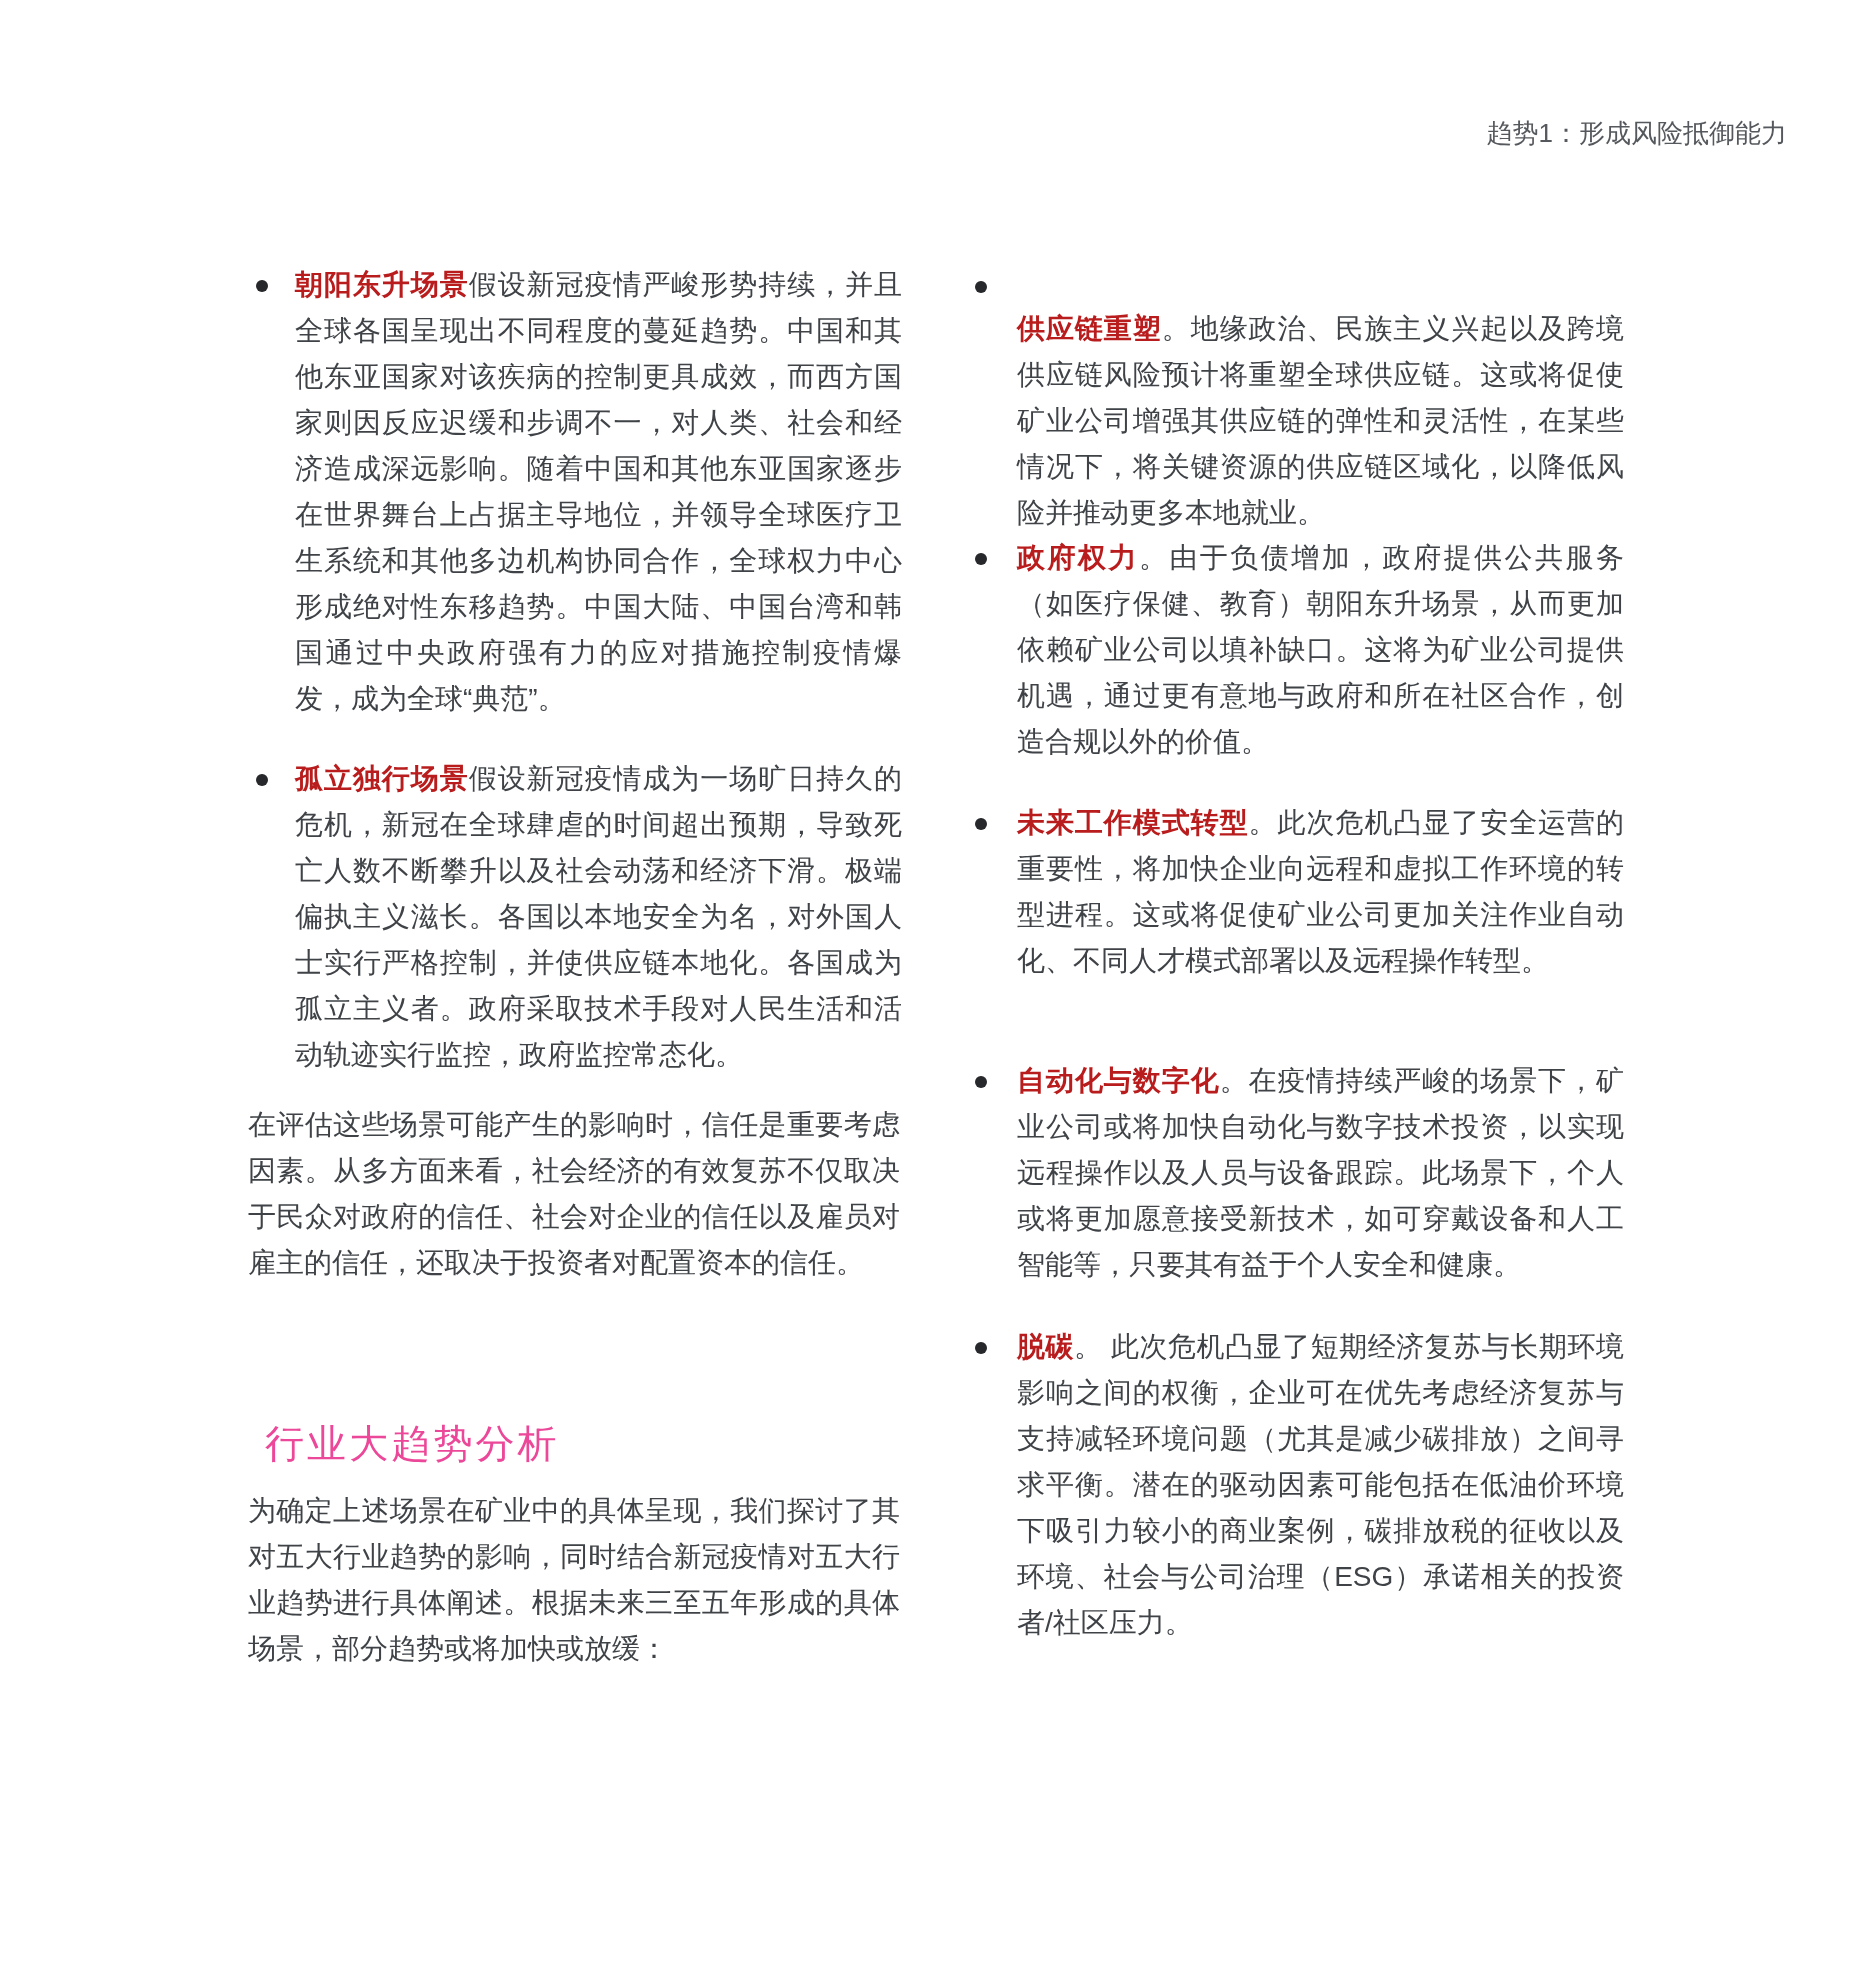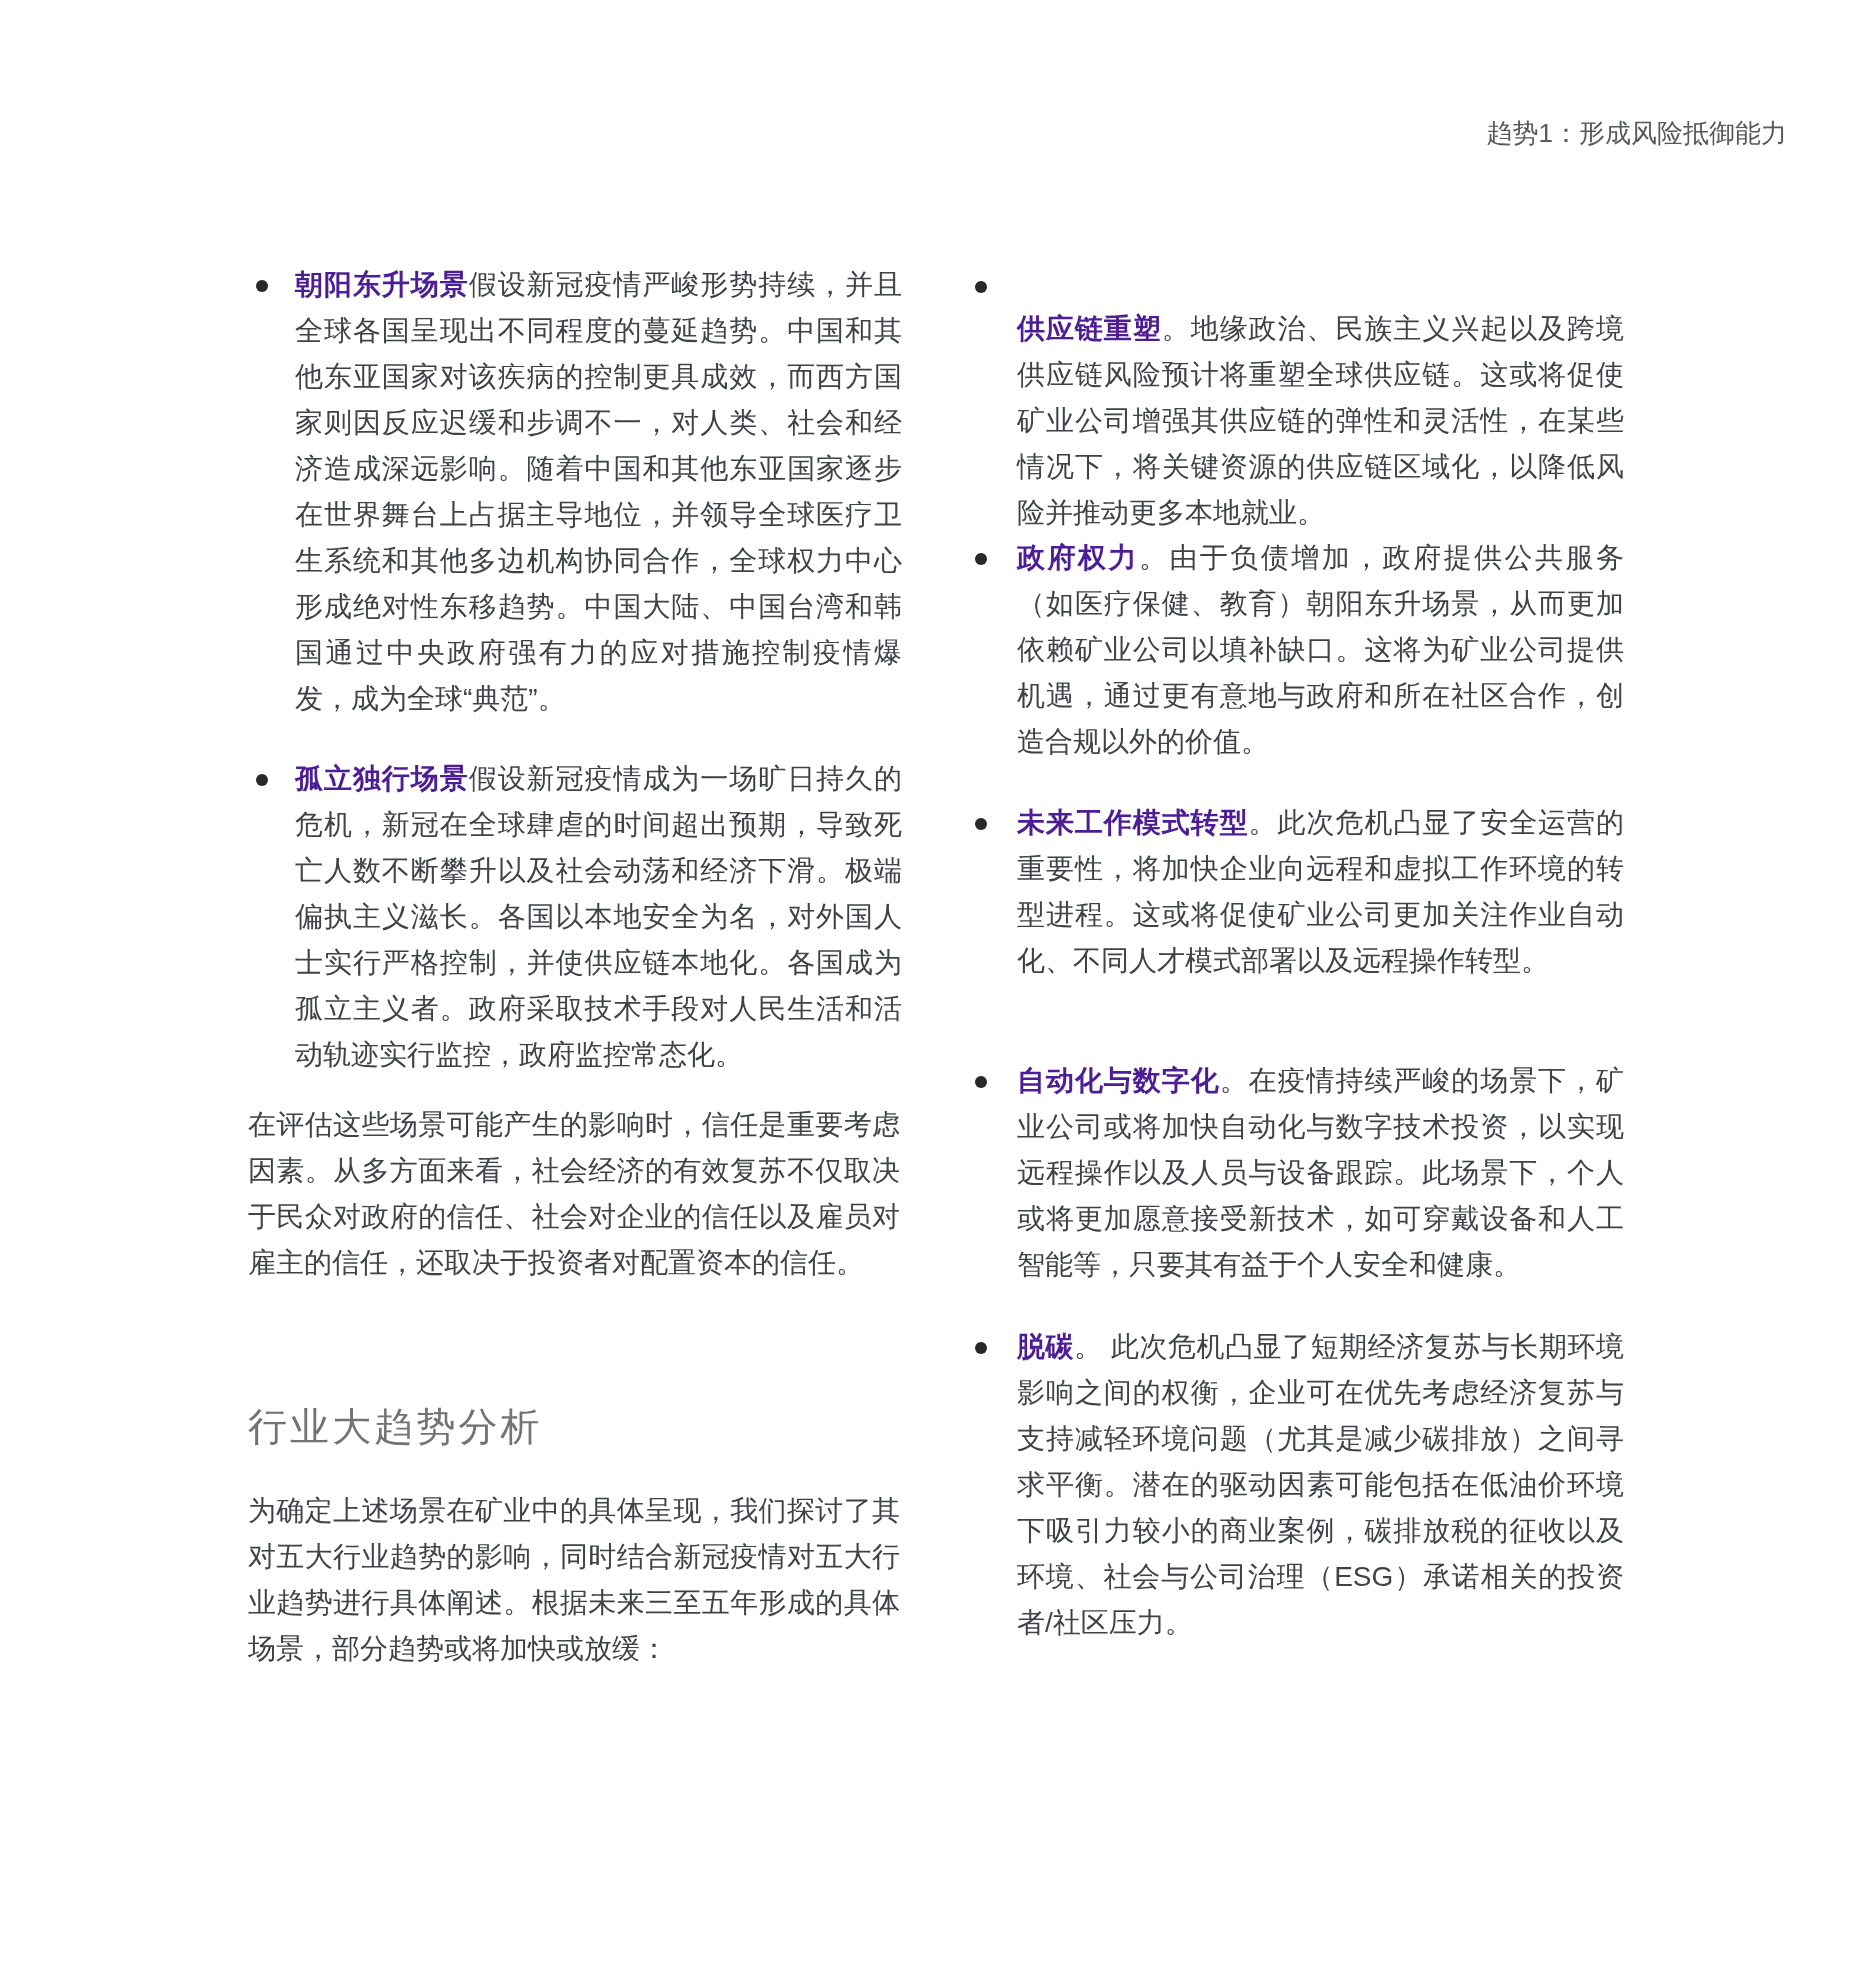--- a/index.html
+++ b/index.html
@@ -27,39 +27,39 @@
   .body-text {
     position: absolute;
     font-size: 28px;
     line-height: 46px;
     color: #3F4347;
     text-align: justify;
     margin: 0;
   }
   .body-text b {
     font-weight: 700;
-    color: #4c1d95;
+    color: #b91c1c;
   }
   .bullet-dot {
     position: absolute;
     width: 11.8px;
     height: 11.8px;
     border-radius: 50%;
     background: #26282B;
   }
   .section-heading {
     position: absolute;
     top: 1405px;
     left: 248px;
     font-size: 39px;
     line-height: 43px;
     letter-spacing: 3.1px;
-    color: #737373;
+    color: #ec4899;
     white-space: nowrap;
-    margin: 0;
+    margin: 17px;
   }
   
   .l-col { left: 295px;  width: 607px; }
   .p-col { left: 248px;  width: 652px; }
   .r-col { left: 1017px; width: 607px; }
 </style>
 </head>
 <body>
 
 <div class="page">

